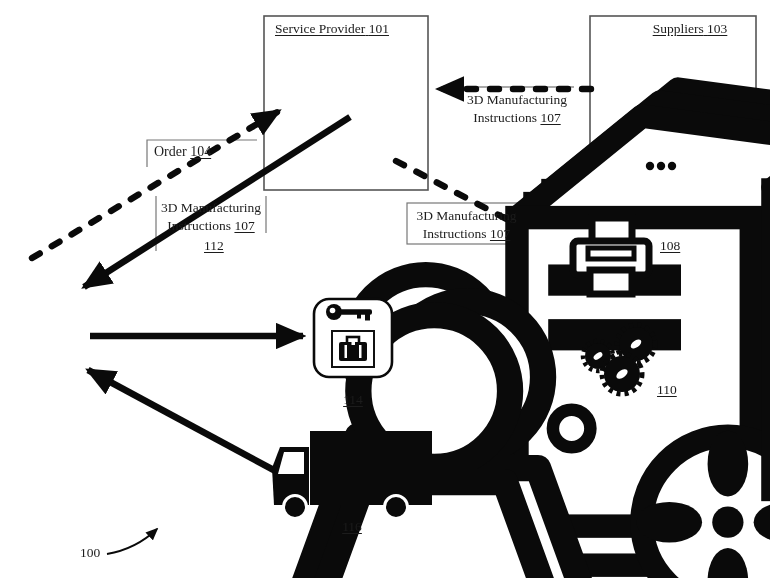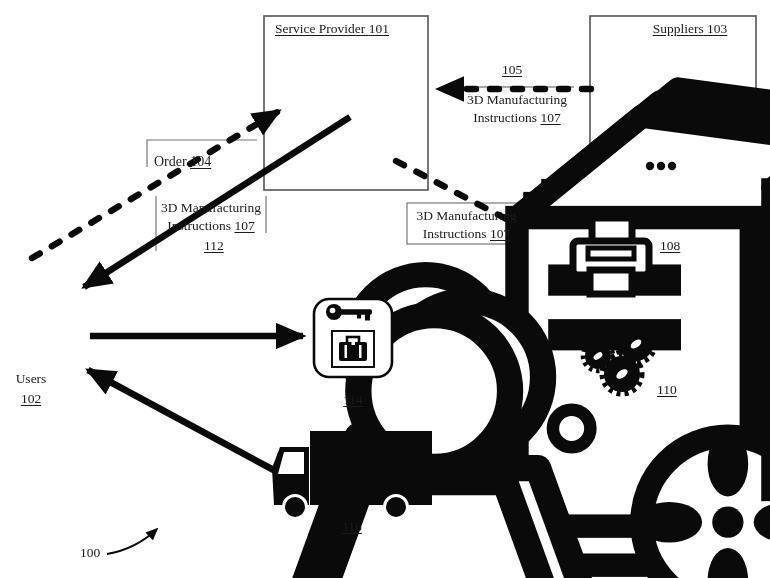--- a/index.html
+++ b/index.html
@@ -4,21 +4,21 @@
 <style>
   html,body{margin:0;padding:0;background:#fff;}
   .canvas{
     position:relative;width:770px;height:578px;background:#ffffff;overflow:hidden;
     font-family:"Liberation Serif","DejaVu Serif",serif;color:#1c1c1c;
   }
   svg.layer{position:absolute;left:0;top:0;}
   .lbl{position:absolute;font-size:13.5px;line-height:1.3;white-space:nowrap;color:#1c1c1c;}
   .lbl.center{text-align:center;white-space:normal;}
   .u{text-decoration:underline;text-underline-offset:2px;text-decoration-thickness:1px;}
-  .order-lbl{font-size:14px;padding:11px 6px 3px 6px;}
+  .order-lbl{font-size:14px;padding:1px 6px 3px 6px;}
   .fig-num{font-size:13.5px;}
 </style>
 </head>
 <body>
 
 <div class="canvas">
 
   <svg class="layer" width="770" height="578" viewBox="0 0 770 578">
     <defs>
       <marker id="ah" markerUnits="strokeWidth" markerWidth="4.6" markerHeight="4" viewBox="0 0 4.6 4" refX="4.1" refY="2" orient="auto">
@@ -157,23 +157,20 @@
   </svg>
 
   <div class="lbl center" style="left:264px;top:20px;width:136px;">
     <span class="u"><span>Service Provider</span>&nbsp;<span>101</span></span>
   </div>
 
   <div class="lbl center" style="left:608px;top:20px;width:164px;">
     <span class="u"><span>Suppliers</span>&nbsp;<span>103</span></span>
   </div>
 
-  <div class="lbl center" style="left:455px;top:61px;width:114px;">
-    <span class="u">105</span>
-  </div>
   <div class="lbl center" style="left:452px;top:91px;width:130px;">
     <span>3D Manufacturing</span><br>
     <span>Instructions</span>&nbsp;<span class="u">107</span>
   </div>
 
   <div class="lbl order-lbl" style="left:148px;top:142px;">
     <span>Order</span>&nbsp;<span class="u">104</span>
   </div>
 
   <div class="lbl center" style="left:158px;top:199px;width:106px;">
@@ -190,24 +187,20 @@
   </div>
 
   <div class="lbl" style="left:660px;top:237px;">
     <span class="u">108</span>
   </div>
 
   <div class="lbl" style="left:657px;top:349px;margin-top:32px;">
     <span class="u">110</span>
   </div>
 
-  <div class="lbl center" style="left:2px;top:369px;width:58px;line-height:1.5;">
-    <span>Users</span><br>
-    <span class="u">102</span>
-  </div>
 
   <div class="lbl center" style="left:314px;top:383px;width:78px;margin-top:8px;">
     <span class="u">114</span>
   </div>
 
   <div class="lbl center" style="left:292px;top:518px;width:120px;">
     <span class="u">116</span>
   </div>
 
   <div class="lbl fig-num" style="left:80px;top:544px;">

